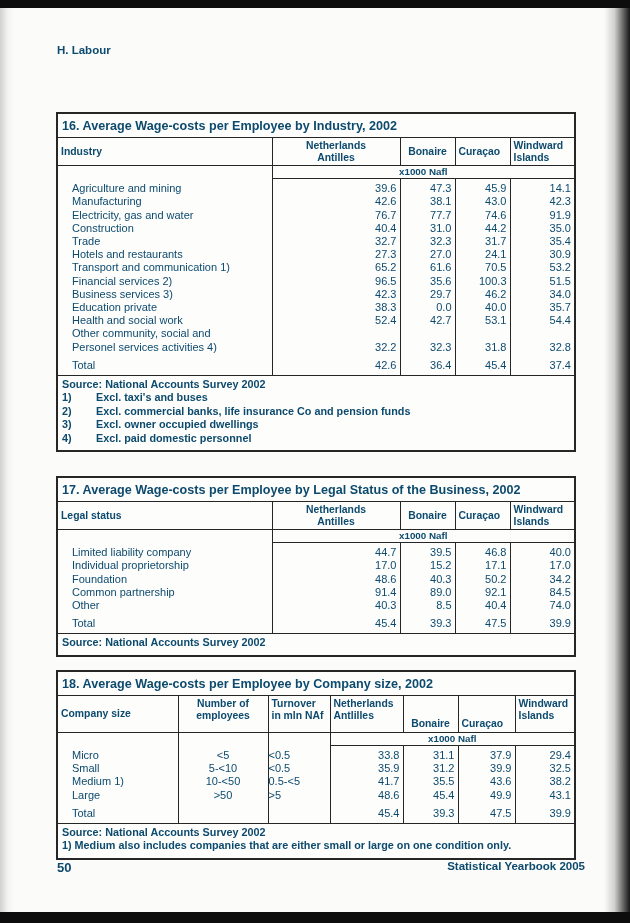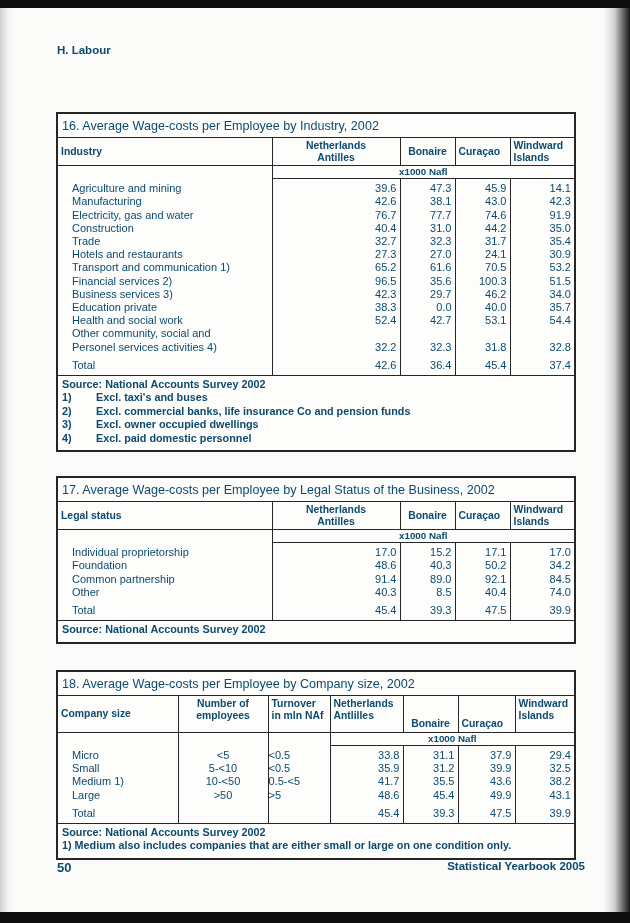--- a/index.html
+++ b/index.html
@@ -17,21 +17,21 @@
 
   .section-header{position:absolute;left:57px;top:44px;font-size:11.5px;font-weight:bold;}
   .page-number{position:absolute;left:57px;top:860px;font-size:13px;font-weight:bold;}
   .footer-title{position:absolute;right:45px;top:860px;font-size:11.5px;font-weight:bold;}
 
   .tbl{position:absolute;left:56px;}
   table{border-collapse:collapse;table-layout:fixed;border:2px solid #262626;background:#fdfdfc;}
   th,td{padding:0;margin:0;}
   .vl{border-left:1.5px solid #262626;}
 
-  .title-cell{font-size:12.6px;font-weight:normal;text-align:left;vertical-align:middle;
+  .title-cell{font-size:12.6px;font-weight:bold;text-align:left;vertical-align:middle;
               padding:4px 4px 3px 4px;height:16px;border-bottom:1.5px solid #262626;white-space:nowrap;border-radius:12px;}
   .hd{font-size:10.4px;font-weight:bold;border-bottom:1.5px solid #262626;
       white-space:pre-line;line-height:11.6px;padding:2px 3px;}
   .hr16 th{height:20px;}
   .hr18 th{height:32px;}
   .hd-lm{text-align:left;vertical-align:middle;}
   .hd-cm{text-align:center;vertical-align:middle;}
   .hd-ct{text-align:center;vertical-align:top;}
   .hd-lt{text-align:left;vertical-align:top;}
   .hd-cb{text-align:center;vertical-align:bottom;}
@@ -228,20 +228,27 @@
           <th class="hd hd-lm vl">Windward
 Islands</th>
         </tr>
         <tr>
           <th class="band-empty"></th>
           <th class="band vl" colspan="4">x1000 Nafl</th>
         </tr>
       </thead>
       <tbody class="data">
           <tr>
+            <td class="lbl">Limited liability company</td>
+            <td class="num vl">44.7</td>
+            <td class="num vl">39.5</td>
+            <td class="num vl">46.8</td>
+            <td class="num vl">40.0</td>
+          </tr>
+          <tr>
             <td class="lbl">Individual proprietorship</td>
             <td class="num vl">17.0</td>
             <td class="num vl">15.2</td>
             <td class="num vl">17.1</td>
             <td class="num vl">17.0</td>
           </tr>
           <tr>
             <td class="lbl">Foundation</td>
             <td class="num vl">48.6</td>
             <td class="num vl">40.3</td>

